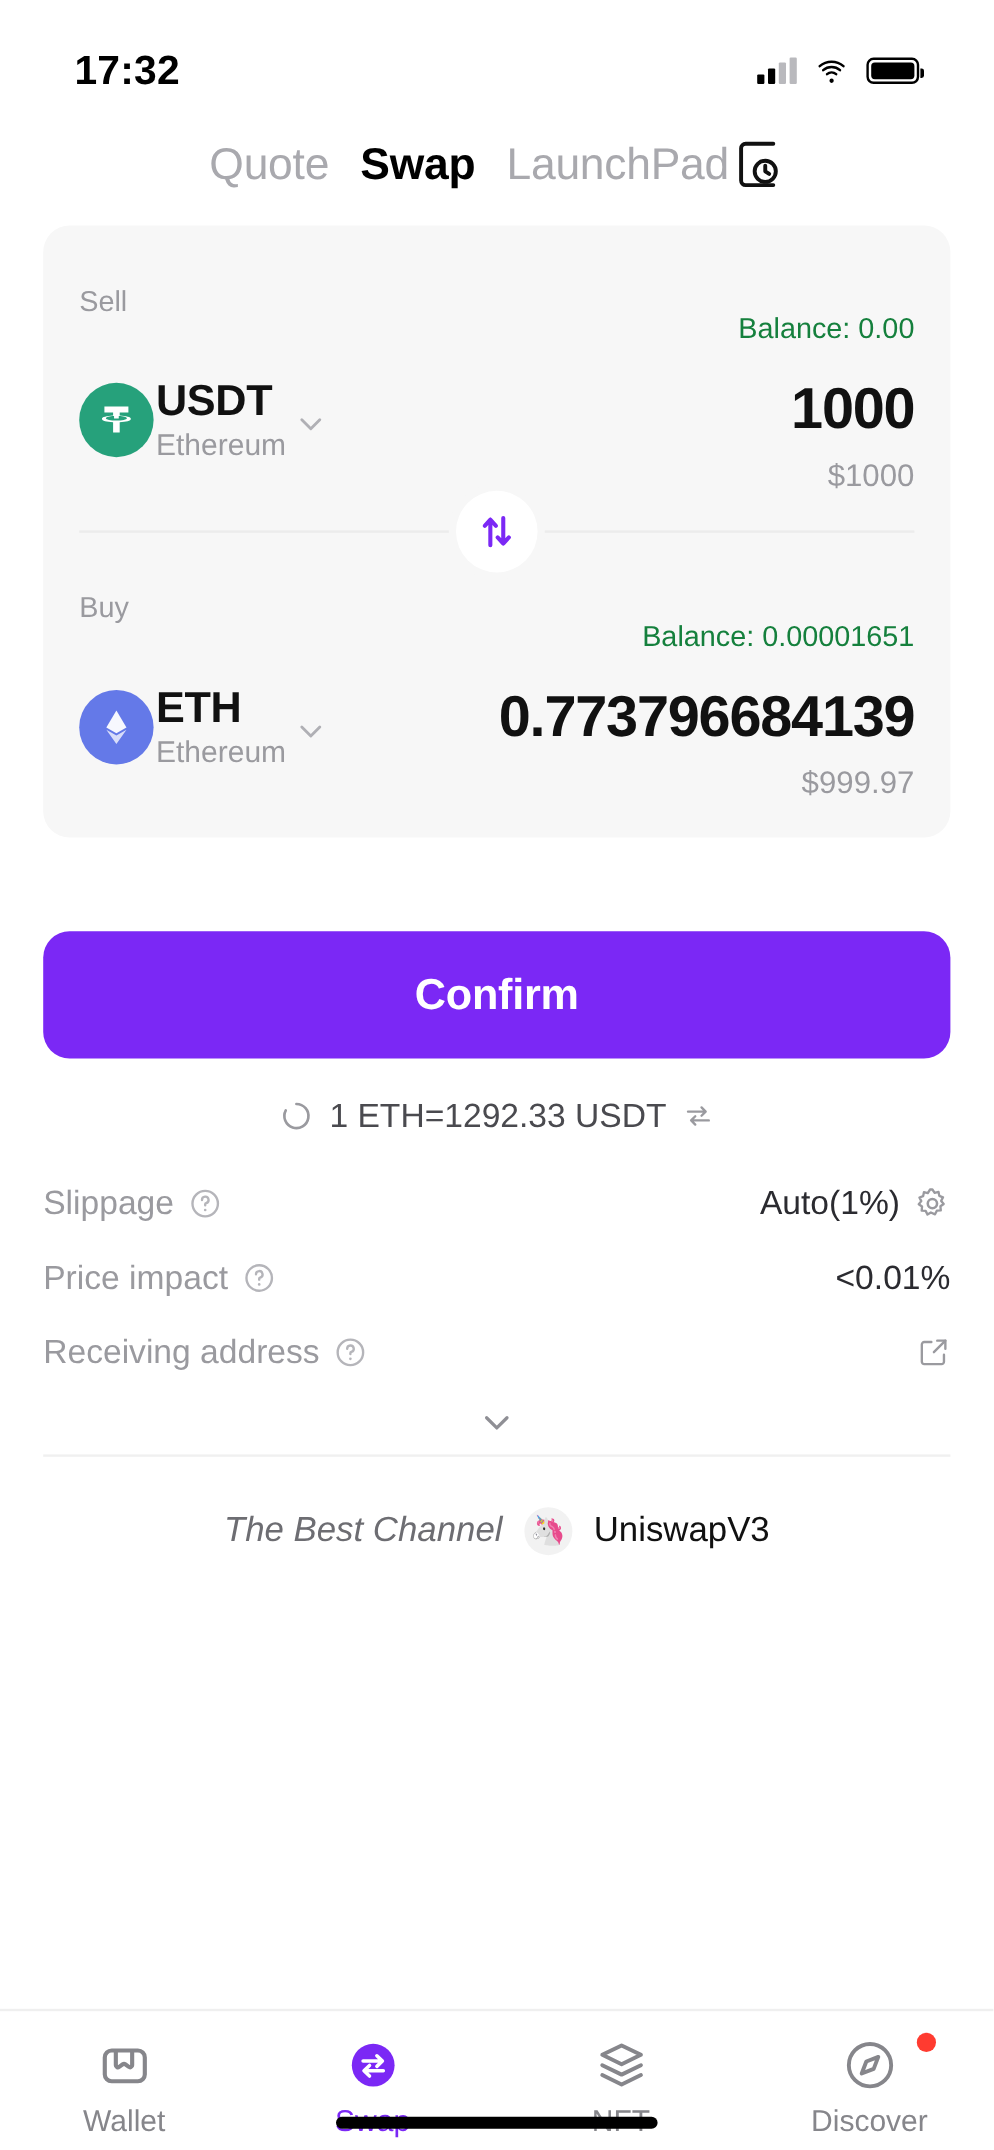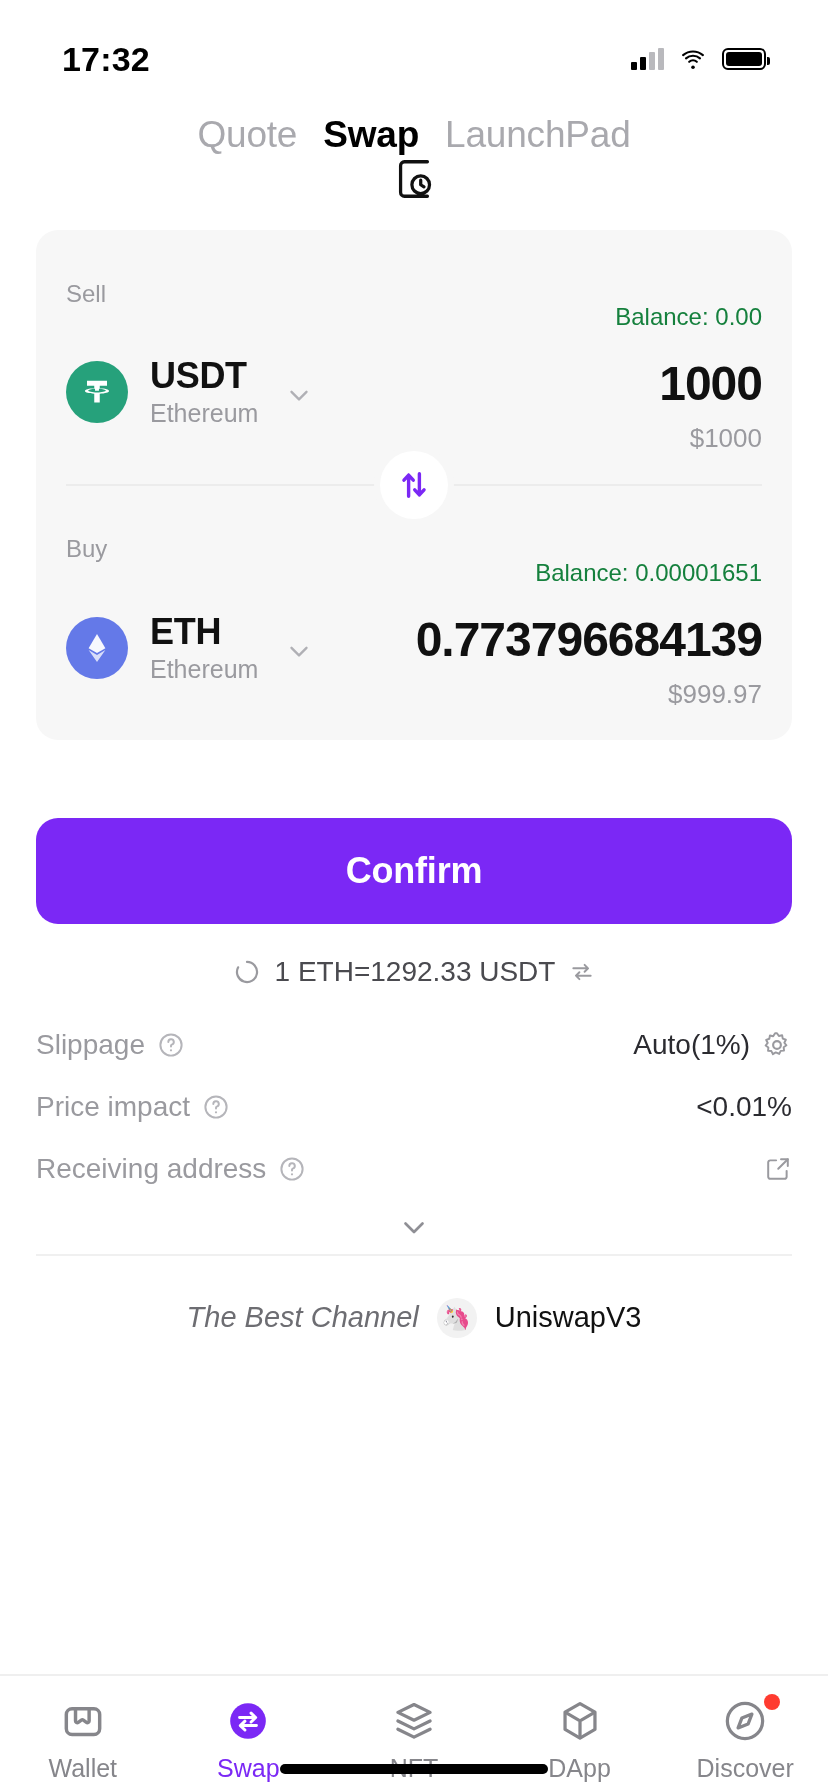--- a/index.html
+++ b/index.html
@@ -48,21 +48,20 @@
     width:3px; height:8px; background:#000; border-radius:0 2px 2px 0;
   }
   .battery span{ display:block; height:100%; background:#000; border-radius:3px; }
 
   
   .topbar {
     display:flex;
     align-items:center;
     justify-content:center;
     padding:22px 40px 0 40px;
-    flex-direction:column;
   }
   .tabs { display:flex; align-items:baseline; gap:26px; }
   .tab {
     font-size:37px;
     font-weight:400;
     color:#a9a9ae;
     letter-spacing:-0.2px;
   }
   .tab.active { color:#000; font-weight:700; }
   .history-icon { width:46px; height:46px; color:#111; }
@@ -87,21 +86,21 @@
 
   .leg-body {
     display:flex;
     align-items:flex-start;
     justify-content:space-between;
     margin-top:26px;
   }
   .token {
     display:flex;
     align-items:center;
-    gap:22px;
+    gap:2px;
     flex:0 0 auto;
   }
   .coin {
     width:62px; height:62px;
     border-radius:50%;
     display:flex; align-items:center; justify-content:center;
     flex:0 0 auto;
   }
   .coin.usdt { background:#26a17b; }
   .coin.eth  { background:#6479e8; }
@@ -440,27 +439,20 @@
 
   <div class="navitem">
     <svg class="ic" viewBox="0 0 24 24" fill="none">
       <path d="M12 3.4l8.4 4.1-8.4 4.1L3.6 7.5 12 3.4z" stroke="currentColor" stroke-width="1.7" stroke-linejoin="round"></path>
       <path d="M3.6 12L12 16.1 20.4 12" stroke="currentColor" stroke-width="1.7" stroke-linecap="round" stroke-linejoin="round"></path>
       <path d="M3.6 16.3L12 20.4l8.4-4.1" stroke="currentColor" stroke-width="1.7" stroke-linecap="round" stroke-linejoin="round"></path>
     </svg>
     <span class="lbl">NFT</span>
   </div>
 
-  <div class="navitem">
-    <svg class="ic" viewBox="0 0 24 24" fill="none">
-      <path d="M12 2.9l7.8 4.5v9L12 20.9 4.2 16.4v-9L12 2.9z" stroke="currentColor" stroke-width="1.7" stroke-linejoin="round"></path>
-      <path d="M12 11.9l7.8-4.5M12 11.9v9M12 11.9L4.2 7.4" stroke="currentColor" stroke-width="1.7" stroke-linejoin="round"></path>
-    </svg>
-    <span class="lbl">DApp</span>
-  </div>
 
   <div class="navitem">
     <span class="dot"></span>
     <svg class="ic" viewBox="0 0 24 24" fill="none">
       <circle cx="12" cy="12" r="9.2" stroke="currentColor" stroke-width="1.7"></circle>
       <path d="M15.6 8.4l-2 5.2-5.2 2 2-5.2 5.2-2z" stroke="currentColor" stroke-width="1.7" stroke-linejoin="round"></path>
     </svg>
     <span class="lbl">Discover</span>
   </div>
 

